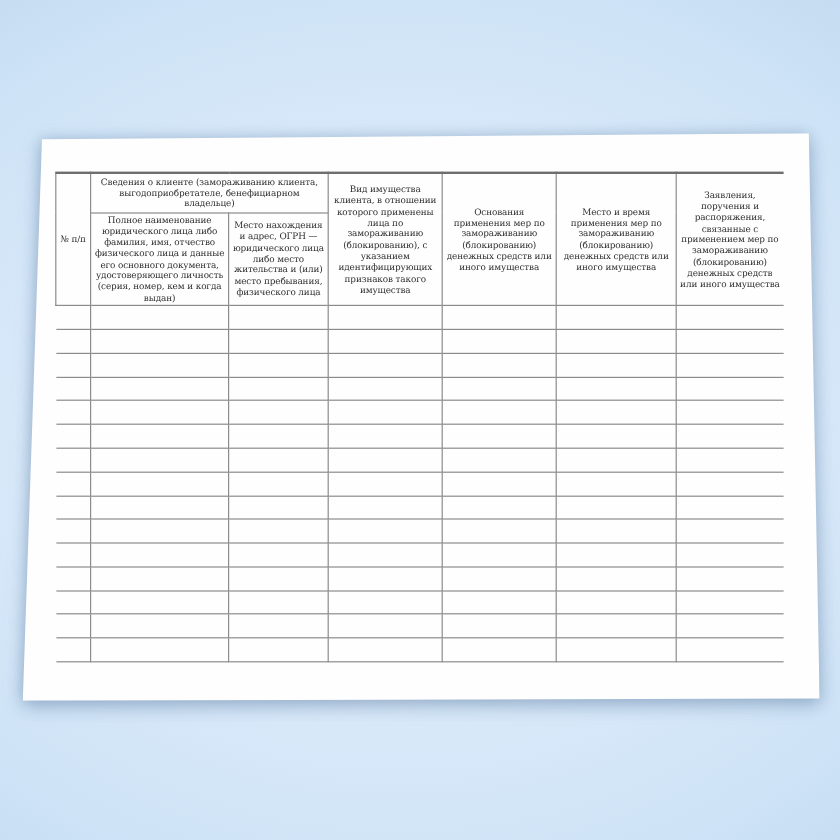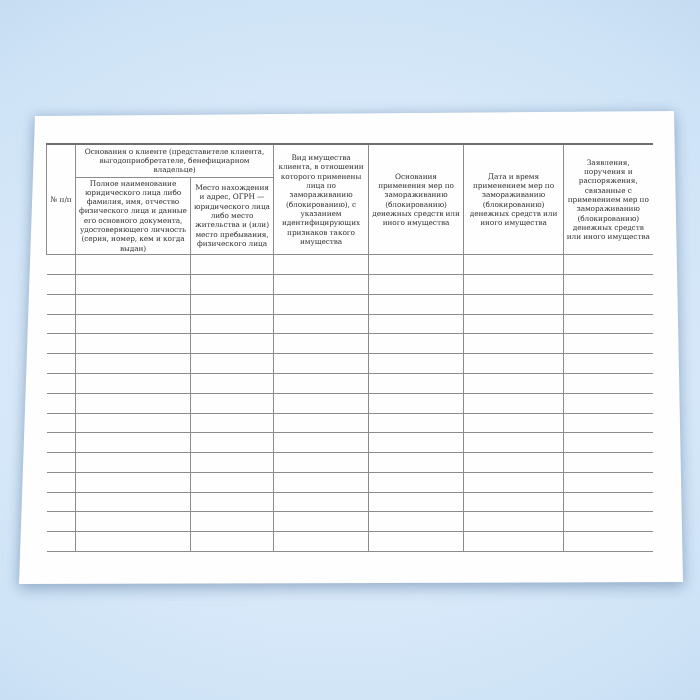--- a/index.html
+++ b/index.html
@@ -57,24 +57,24 @@
             <col style="width:115px">
             <col style="width:83px">
           <col style="width:95px">
             <col style="width:95px">
             <col style="width:100px">
           <col style="width:89px">
         </colgroup>
         <thead>
           <tr class="band1">
             <th rowspan="2">№ п/п</th>
-            <th colspan="2">Основания о клиенте (представителе клиента, выгодоприобретателе, бенефициарном владельце)</th>
+            <th colspan="2">Сведения о клиенте (замораживанию клиента, выгодоприобретателе, бенефициарном владельце)</th>
             <th rowspan="2">Вид имущества клиента, в отношении которого применены лица по замораживанию (блокированию), с указанием идентифицирующих признаков такого имущества</th>
             <th rowspan="2">Основания применения мер по замораживанию (блокированию) денежных средств или иного имущества</th>
-            <th rowspan="2">Дата и время применением мер по замораживанию (блокированию) денежных средств или иного имущества</th>
+            <th rowspan="2">Место и время применения мер по замораживанию (блокированию) денежных средств или иного имущества</th>
             <th rowspan="2">Заявления, поручения и распоряжения, связанные с применением мер по замораживанию (блокированию) денежных средств или иного имущества</th>
           </tr>
           <tr class="band2">
             <th>Полное наименование юридического лица либо фамилия, имя, отчество физического лица и данные его основного документа, удостоверяющего личность (серия, номер, кем и когда выдан)</th>
             <th>Место нахождения и адрес, ОГРН — юридического лица либо место жительства и (или) место пребывания, физического лица</th>
           </tr>
         </thead>
         <tbody>
             <tr>
               <td>&nbsp;</td>

